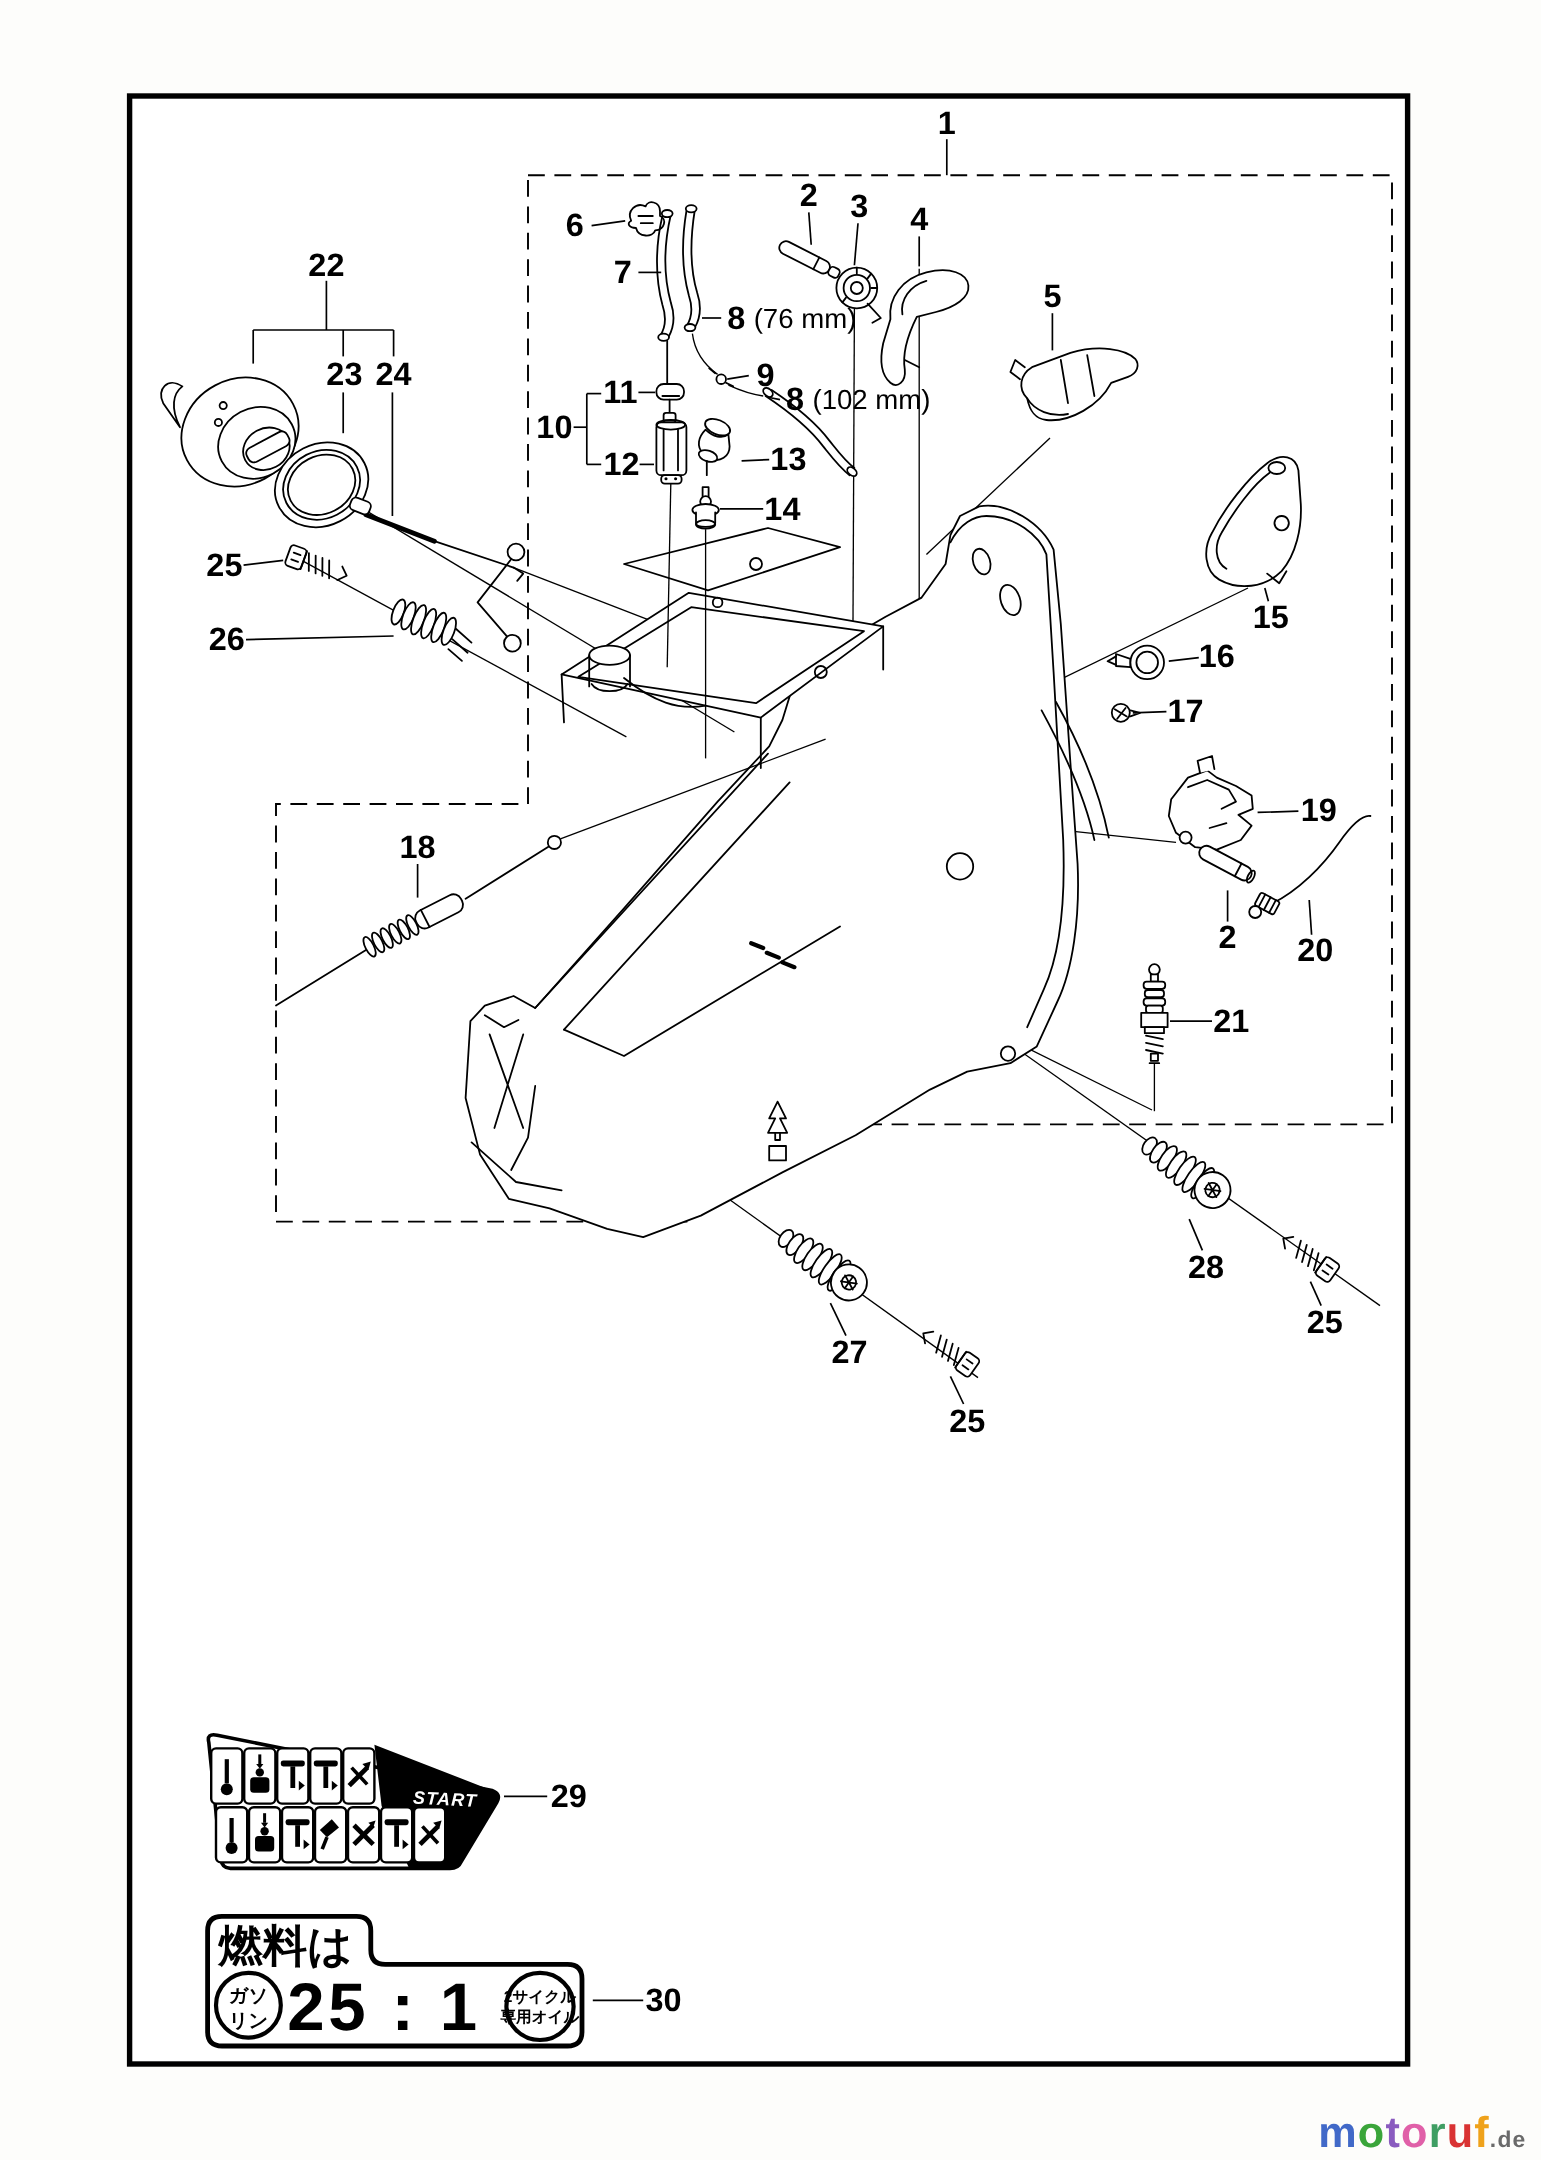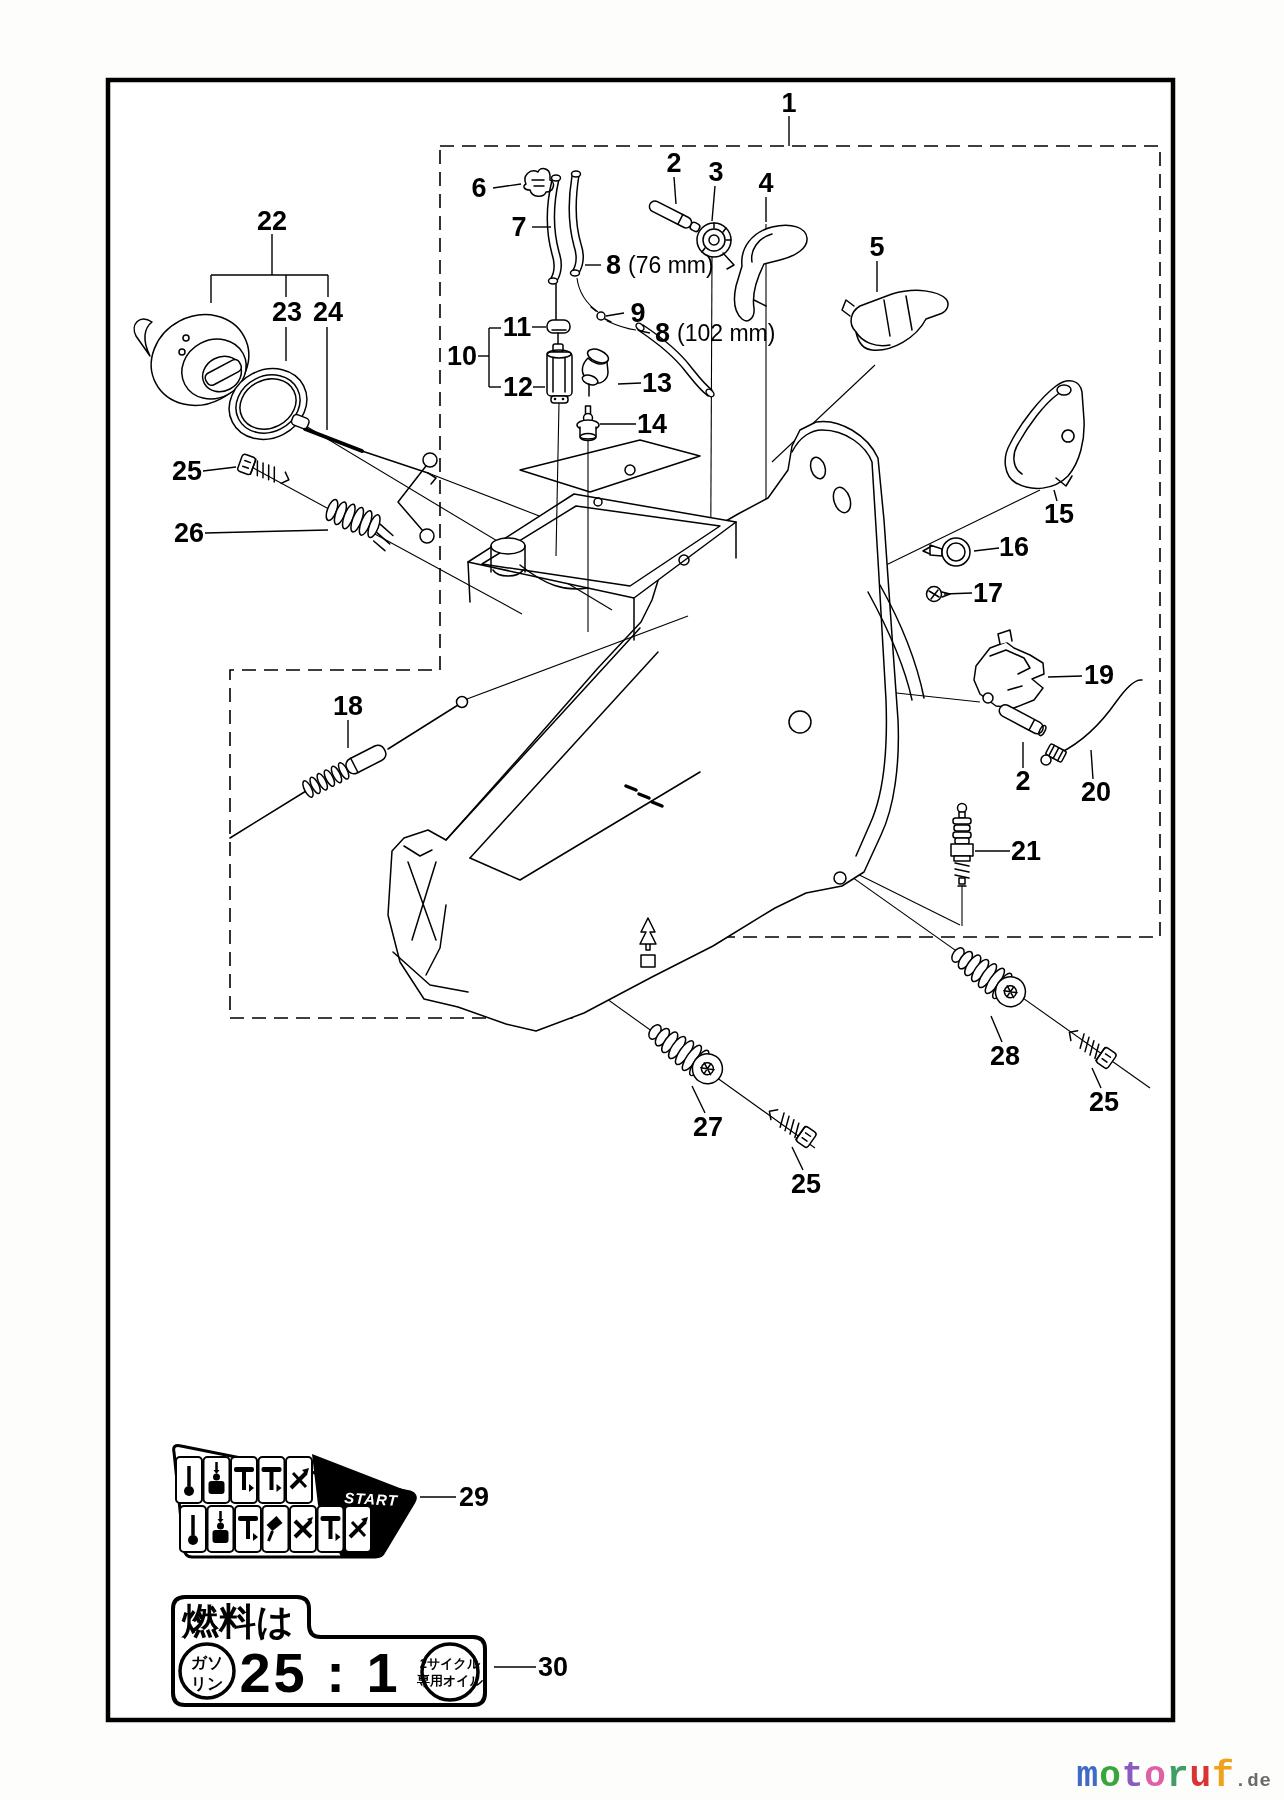--- a/index.html
+++ b/index.html
@@ -11,21 +11,21 @@
   .thin{stroke:#000;fill:none;stroke-width:1.1;}
   .ldr{stroke:#000;stroke-width:1.4;}
   .dash{stroke:#000;fill:none;stroke-width:1.6;stroke-dasharray:14 8;}
   .callout{font-family:"Liberation Sans",sans-serif;font-weight:bold;font-size:27px;fill:#000;}
   .callout .suffix{font-weight:normal;font-size:23px;}
   .decal-heading{font-family:"Liberation Sans",sans-serif;font-weight:bold;font-size:37px;fill:#000;}
   .ratio{font-family:"Liberation Sans",sans-serif;font-weight:bold;font-size:56px;fill:#000;letter-spacing:3px;}
   .circtext{font-family:"Liberation Sans",sans-serif;font-weight:bold;font-size:16px;fill:#000;text-anchor:middle;}
   .circtext2{font-family:"Liberation Sans",sans-serif;font-weight:bold;font-size:13px;fill:#000;text-anchor:middle;}
   .starttxt{font-family:"Liberation Sans",sans-serif;font-weight:bold;font-style:italic;font-size:15px;fill:#fff;letter-spacing:1px;}
-  #logo{position:absolute;right:12px;top:1756px;font-family:Liberation Mono, monospace;
+  #logo{position:absolute;right:12px;top:1756px;font-family:Liberation Sans, sans-serif;
         font-weight:bold;font-size:36px;letter-spacing:1px;}
   #logo .de{font-size:19px;font-weight:bold;}
 </style>
 </head>
 <body>
 
 <div id="page">
 <svg width="1284" height="1800" viewBox="0 0 1284 1800">
 
   <rect x="108" y="80" width="1065" height="1640" fill="#fff" stroke="#000" stroke-width="4.5"></rect>

